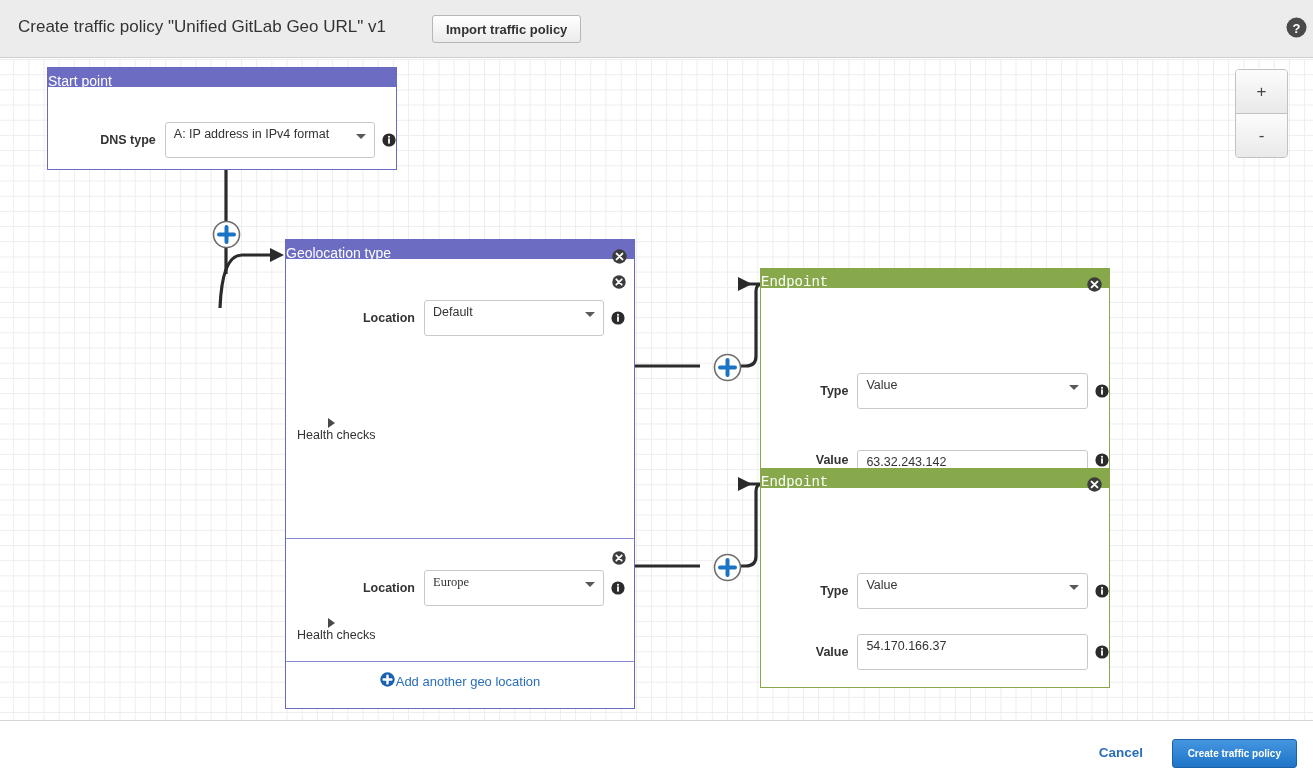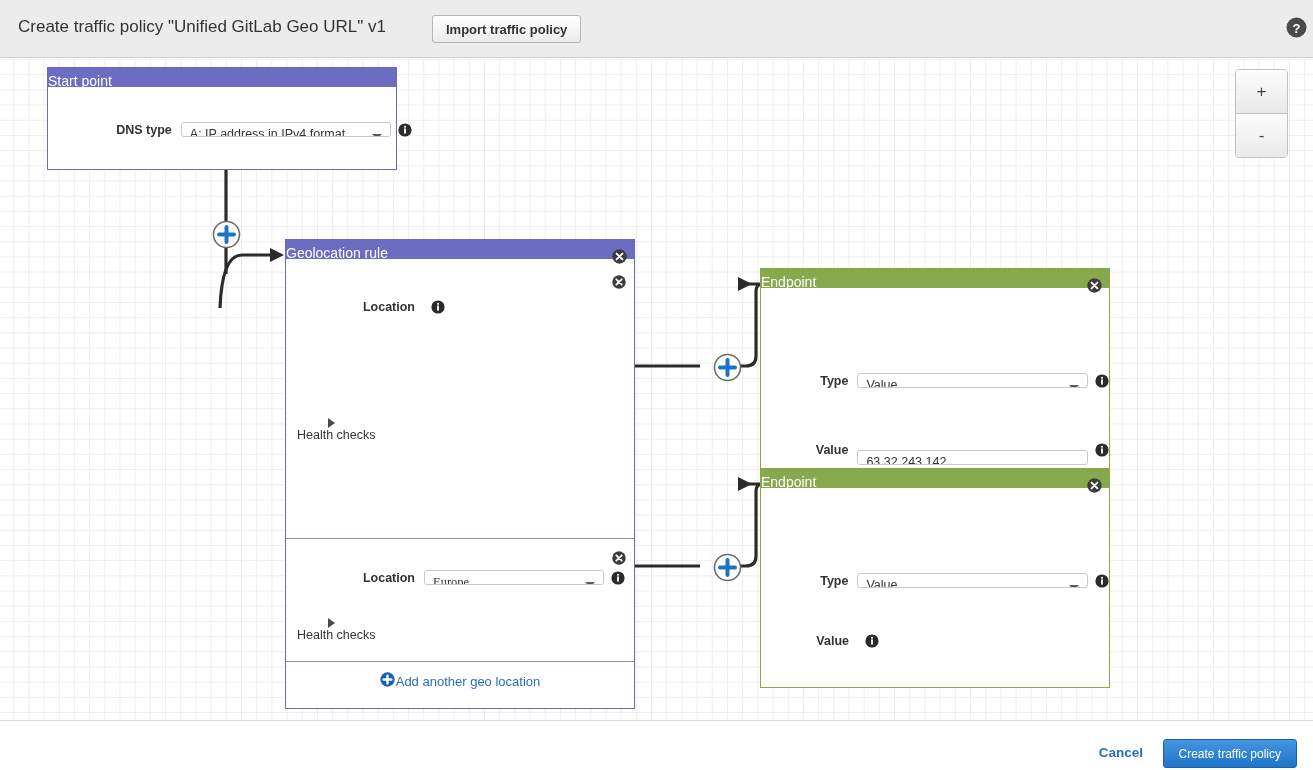--- a/index.html
+++ b/index.html
@@ -87,21 +87,21 @@
   .node-head {
     height: 19px;
     line-height: 27px;
     padding-left: 0;
     font-size: 14px;
     color: #ffffff;
     position: relative;
     box-sizing: border-box;
   }
   .node-head.purple { background: #6c6cc2; }
-  .node-head.green  { background: #87a94c; }
+  .node-head.green  { background: #87a94c; font-family: Liberation Mono, monospace; }
 
   .head-close {
     position: absolute;
     right: 7px; top: 6px;
     width: 15px; height: 15px;
     cursor: pointer;
   }
 
   .node-body { position: relative; }
 
@@ -112,21 +112,21 @@
     align-items: center;
   }
   .row-label {
     font-size: 12.5px;
     font-weight: bold;
     color: #333333;
     text-align: right;
     margin-right: 9px;
   }
   .select-box, .text-box {
-    height: 15px;
+    height: 36px;
     box-sizing: border-box;
     border: 1px solid #c9c9c9;
     border-radius: 3px;
     background: #ffffff;
     font-size: 12.5px;
     color: #333333;
     padding: 0 8px;
     line-height: 23px;
     position: relative;
     cursor: pointer;
@@ -245,22 +245,22 @@
   #create-btn {
     position: absolute;
     right: 16px; top: 18px;
     height: 29px;
     padding: 0 15px;
     border: 1px solid #1b62a8;
     border-radius: 3px;
     background: linear-gradient(#4596e0, #1f74c8);
     color: #ffffff;
     font-family: "Liberation Sans", sans-serif;
-    font-size: 12px;
-    font-weight: normal;
+    font-size: 10px;
+    font-weight: bold;
     cursor: pointer;
   }
 </style>
 </head>
 <body>
 
 <div id="topbar">
   <div id="page-title">Create traffic policy "Unified GitLab Geo URL" v1</div>
   <button id="import-btn">Import traffic policy</button>
   <span id="help-icon">
@@ -310,58 +310,62 @@
       <circle cx="14.5" cy="14.5" r="13" fill="#ffffff" stroke="#6d6d6d" stroke-width="1.6"></circle>
       <path d="M 14.5 7 L 14.5 22 M 7 14.5 L 22 14.5" stroke="#1a73c4" stroke-width="4" stroke-linecap="round"></path>
     </svg>
   </span>
 
   <div class="node purple" style="left:47px; top:8px; width:350px; height:103px;">
     <div class="node-head purple">
       <span>Start point</span>
     </div>
     <div class="node-body">
-      <div class="row" style="left:16px; top:35px; width:348px;">
+      <div class="row" style="left:0px; top:35px; width:348px;">
         <span class="row-label" style="width:115px;">DNS type</span>
         <span class="select-box" style="width:223px;">
           <span>A: IP address in IPv4 format</span>
           <span class="caret"></span>
         </span>
         <span class="info-icon">
           <svg width="14" height="14" viewBox="0 0 14 14">
             <circle cx="7" cy="7" r="6.6" fill="#2b2b2b"></circle>
             <rect x="6.1" y="5.4" width="1.8" height="5.2" fill="#ffffff"></rect>
             <rect x="6.1" y="2.9" width="1.8" height="1.8" fill="#ffffff"></rect>
           </svg>
         </span>
       </div>
     </div>
   </div>
 
   <div class="node purple" style="left:285px; top:180px; width:350px; height:470px;">
     <div class="node-head purple">
-      <span>Geolocation rule</span>
+      <span>Geolocation type</span>
       <span class="head-close">
         <svg width="15" height="15" viewBox="0 0 15 15">
           <circle cx="7.5" cy="7.5" r="7.2" fill="#3c3c3c"></circle>
           <path d="M 4.6 4.6 L 10.4 10.4 M 10.4 4.6 L 4.6 10.4" stroke="#ffffff" stroke-width="1.9" stroke-linecap="round"></path>
         </svg>
       </span>
     </div>
     <div class="node-body">
 
       <div>
         <span class="sec-close" style="right:8px; top:16px;">
           <svg width="14" height="14" viewBox="0 0 15 15">
             <circle cx="7.5" cy="7.5" r="7.2" fill="#3c3c3c"></circle>
             <path d="M 4.6 4.6 L 10.4 10.4 M 10.4 4.6 L 4.6 10.4" stroke="#ffffff" stroke-width="1.9" stroke-linecap="round"></path>
           </svg>
         </span>
         <div class="row" style="left:0px; top:41px; width:348px;">
           <span class="row-label" style="width:129px;">Location</span>
+          <span class="select-box" style="width:180px;">
+            <span>Default</span>
+            <span class="caret"></span>
+          </span>
           <span class="info-icon">
             <svg width="14" height="14" viewBox="0 0 14 14">
               <circle cx="7" cy="7" r="6.6" fill="#2b2b2b"></circle>
               <rect x="6.1" y="5.4" width="1.8" height="5.2" fill="#ffffff"></rect>
               <rect x="6.1" y="2.9" width="1.8" height="1.8" fill="#ffffff"></rect>
             </svg>
           </span>
         </div>
         <div class="health" style="left:11px; top:159px;">
           <span class="tri"></span>
@@ -476,20 +480,23 @@
           <svg width="14" height="14" viewBox="0 0 14 14">
             <circle cx="7" cy="7" r="6.6" fill="#2b2b2b"></circle>
             <rect x="6.1" y="5.4" width="1.8" height="5.2" fill="#ffffff"></rect>
             <rect x="6.1" y="2.9" width="1.8" height="1.8" fill="#ffffff"></rect>
           </svg>
         </span>
       </div>
 
       <div class="row" style="left:0px; top:146px; width:348px;">
         <span class="row-label" style="width:88px;">Value</span>
+        <span class="text-box" style="width:232px;">
+          <span>54.170.166.37</span>
+        </span>
         <span class="info-icon">
           <svg width="14" height="14" viewBox="0 0 14 14">
             <circle cx="7" cy="7" r="6.6" fill="#2b2b2b"></circle>
             <rect x="6.1" y="5.4" width="1.8" height="5.2" fill="#ffffff"></rect>
             <rect x="6.1" y="2.9" width="1.8" height="1.8" fill="#ffffff"></rect>
           </svg>
         </span>
       </div>
     </div>
   </div>

